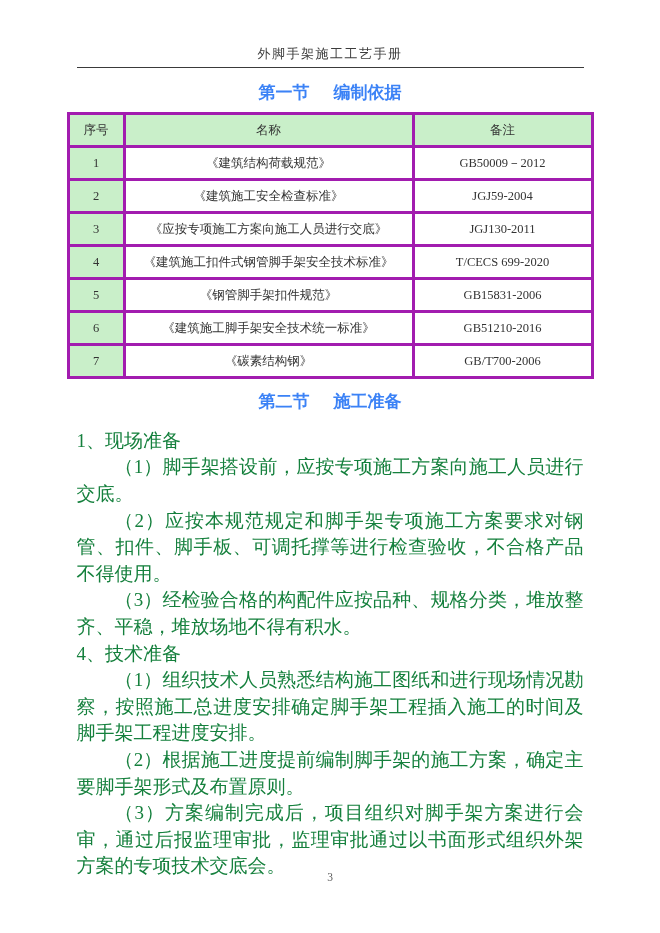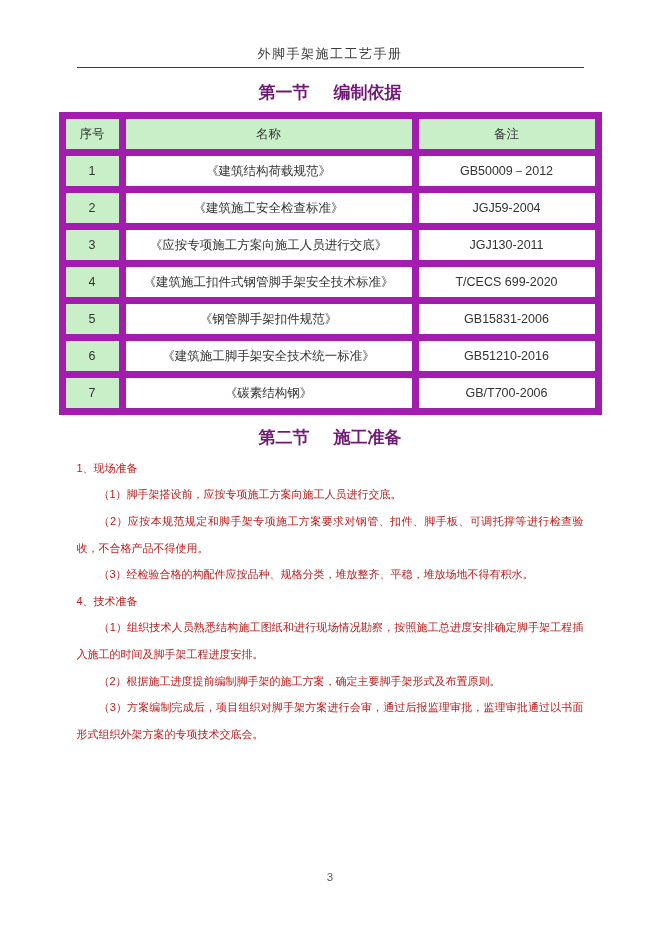--- a/index.html
+++ b/index.html
@@ -5,21 +5,21 @@
   html, body {
     margin: 0;
     padding: 0;
     background: #ffffff;
   }
   .page {
     position: relative;
     width: 660px;
     height: 933px;
     background: #ffffff;
-    font-family: Liberation Sans, sans-serif;
+    font-family: Liberation Serif, serif;
     color: #363636;
     overflow: hidden;
   }
   .content {
     width: 507px;
     margin: 0 auto;
   }
   .doc-header-title {
     padding-top: 47px;
     text-align: center;
@@ -33,59 +33,59 @@
     margin: 7px auto 0 auto;
     border: none;
     border-top: 1.6px solid #3a3a3a;
     height: 0;
   }
   .section-title {
     margin-top: 15px;
     text-align: center;
     font-size: 17px;
     font-weight: bold;
-    color: #701a75;
+    color: #3b82f6;
     line-height: 1.2;
   }
   .section-title .title-label {
     margin-right: 24px;
   }
   .section-title.second {
     margin-top: 13px;
   }
   table.ref-table {
     margin: 9px auto 0 auto;
     width: 507px;
     border-collapse: collapse;
     table-layout: fixed;
     border: 2px solid #242424;
   }
   table.ref-table th, table.ref-table td {
-    border: 7px solid #a21caf;
+    border: 3px solid #a21caf;
     height: 30px;
     text-align: center;
     vertical-align: middle;
     font-size: 12.5px;
     font-weight: normal;
     color: #333333;
     padding: 0 2px;
     overflow: hidden;
     margin-top: 44px;
   }
   table.ref-table .col-no   { width: 49px; }
   table.ref-table .col-name { width: 282px; }
   table.ref-table .col-note { width: 172px; }
   table.ref-table th { background: #c9efc9; }
   table.ref-table td.cell-no { background: #c9efc9; }
   .body-text {
-    margin-top: 6px;
-    font-size: 11px;
+    margin-top: 15px;
+    font-size: 19px;
     line-height: 26.6px;
     text-align: justify;
-    color: #b91c1c;
+    color: #15803d;
   }
   .body-text p {
     margin: 0;
     padding: 0;
   }
   .body-text p.indent {
     text-indent: 2em;
   }
   .page-number {
     position: absolute;

